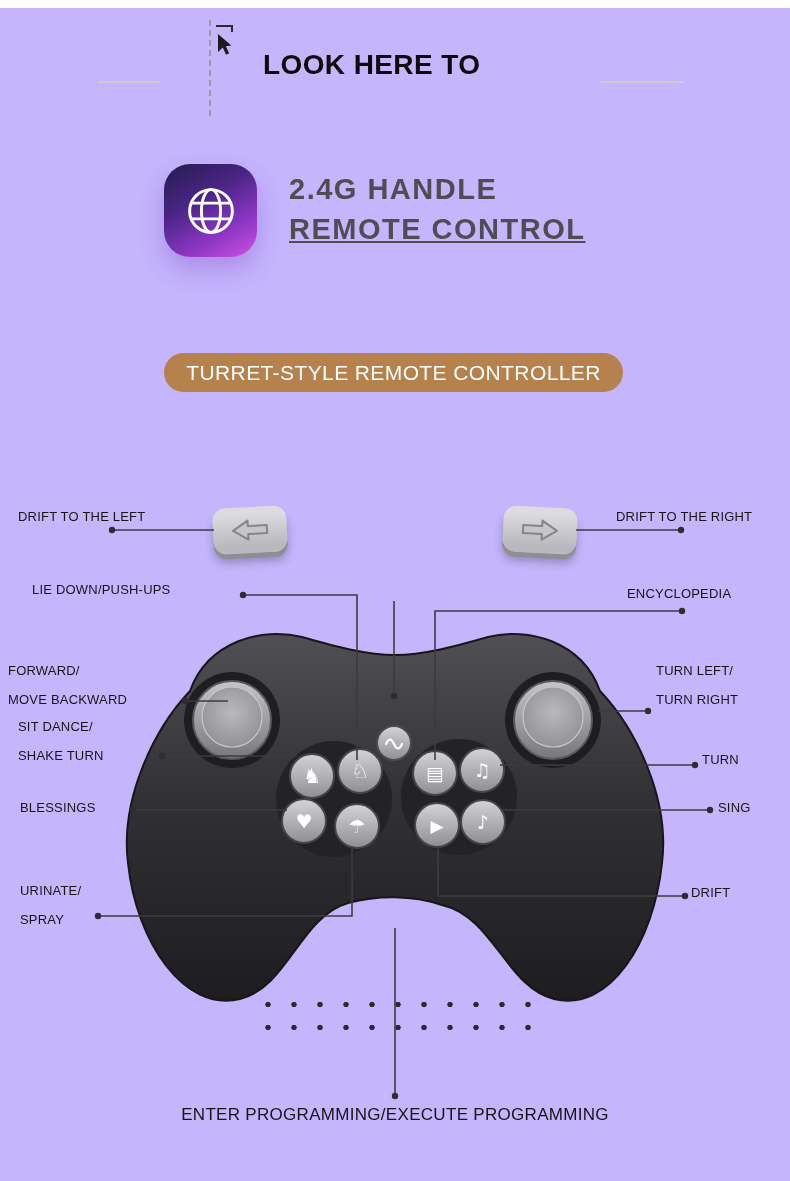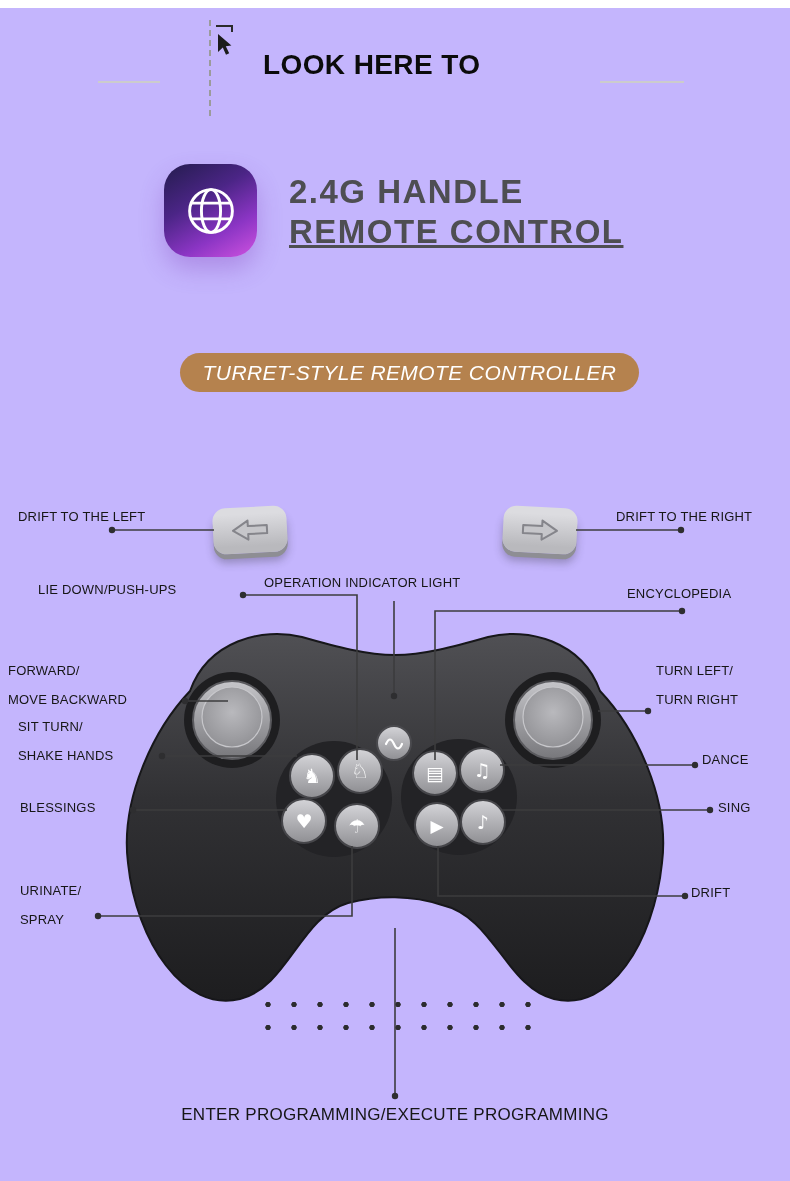--- a/index.html
+++ b/index.html
@@ -20,28 +20,28 @@
   .rule.right { left:600px; width:84px; }
   .dash-v { position:absolute; left:209px; top:12px; height:96px; width:0;
     border-left:2px dashed #9b9b9b; }
   .cursor { position:absolute; left:206px; top:14px; }
   
   .app-icon { position:absolute; left:164px; top:156px; width:93px; height:93px;
     border-radius:26px;
     background:linear-gradient(150deg,#241c4e 0%,#4b2586 38%,#8b35c4 70%,#cf52e0 100%);
     display:flex; align-items:center; justify-content:center;
     box-shadow:0 12px 24px rgba(120,50,180,.30); }
-  .ptitle-line { position:absolute; left:289px; font-size:33px; font-weight:700;
+  .ptitle-line { position:absolute; left:289px; font-size:29px; font-weight:700;
     color:#4e4e52; letter-spacing:1.5px; white-space:nowrap; }
   .ptitle-line.l1 { top:165px; }
   .ptitle-line.l2 { top:205px;text-decoration:underline; }
-  .badge { position:absolute; left:180px; top:345px; width:459px; height:39px;
+  .badge { position:absolute; left:164px; top:345px; width:459px; height:39px;
     background:#b5824e; border-radius:20px; color:#ffffff; font-size:21px;
     letter-spacing:.4px; display:flex; align-items:center; justify-content:center;
-    white-space:nowrap;font-style:italic; }
+    white-space:nowrap; }
   
   .lbl { position:absolute; font-size:13px; color:#161616; letter-spacing:.2px;
     white-space:nowrap; line-height:19px; }
   .lbl.two { line-height:29px; }
   .prog-lbl { position:absolute; left:0; top:1097px; width:790px; text-align:center;
     font-size:17px; color:#161616; letter-spacing:.3px; }
   
   .shoulder { position:absolute; width:74px; height:46px; border-radius:13px;
     background:linear-gradient(180deg,#dcdce0 15%,#b9b9bd 85%);
     box-shadow:0 5px 0 #8e8e94, 0 9px 8px rgba(40,40,45,.30);
@@ -188,38 +188,37 @@
         <circle cx="133" cy="802" r="3.2"></circle>
       <circle cx="710" cy="802" r="3.2"></circle>
         <circle cx="98" cy="908" r="3.2"></circle>
       <circle cx="685" cy="888" r="3.2"></circle>
         <circle cx="395" cy="1088" r="3.2"></circle>
     </g>
   </svg>
 
   <div class="lbl" style="left:18px;top:499px">DRIFT TO THE LEFT</div>
   <div class="lbl" style="left:616px;top:499px">DRIFT TO THE RIGHT</div>
-  <div class="lbl" style="left:38px;top:572px">LIE DOWN/PUSH-UPS</div>
-  <div class="lbl" style="left:264px;top:565px">OPERATION INDICATOR LIGHT</div>
+  <div class="lbl" style="left:32px;top:572px">LIE DOWN/PUSH-UPS</div>
   <div class="lbl" style="left:627px;top:576px">ENCYCLOPEDIA</div>
 
   <div class="lbl two" style="left:656px;top:648px">
     <span style="display:block">TURN LEFT/</span>
     <span style="display:block">TURN RIGHT</span>
   </div>
   <div class="lbl two" style="left:8px;top:648px">
     <span style="display:block">FORWARD/</span>
     <span style="display:block">MOVE BACKWARD</span>
   </div>
   <div class="lbl two" style="left:18px;top:704px">
-    <span style="display:block">SIT TURN/</span>
-    <span style="display:block">SHAKE HANDS</span>
-  </div>
-
-  <div class="lbl" style="left:702px;top:742px">DANCE</div>
+    <span style="display:block">SIT DANCE/</span>
+    <span style="display:block">SHAKE TURN</span>
+  </div>
+
+  <div class="lbl" style="left:702px;top:742px">TURN</div>
   <div class="lbl" style="left:20px;top:790px">BLESSINGS</div>
   <div class="lbl" style="left:718px;top:790px">SING</div>
 
   <div class="lbl two" style="left:20px;top:868px">
     <span style="display:block">URINATE/</span>
     <span style="display:block">SPRAY</span>
   </div>
   <div class="lbl" style="left:691px;top:875px">DRIFT</div>
 
   <div class="prog-lbl">ENTER PROGRAMMING/EXECUTE PROGRAMMING</div>

